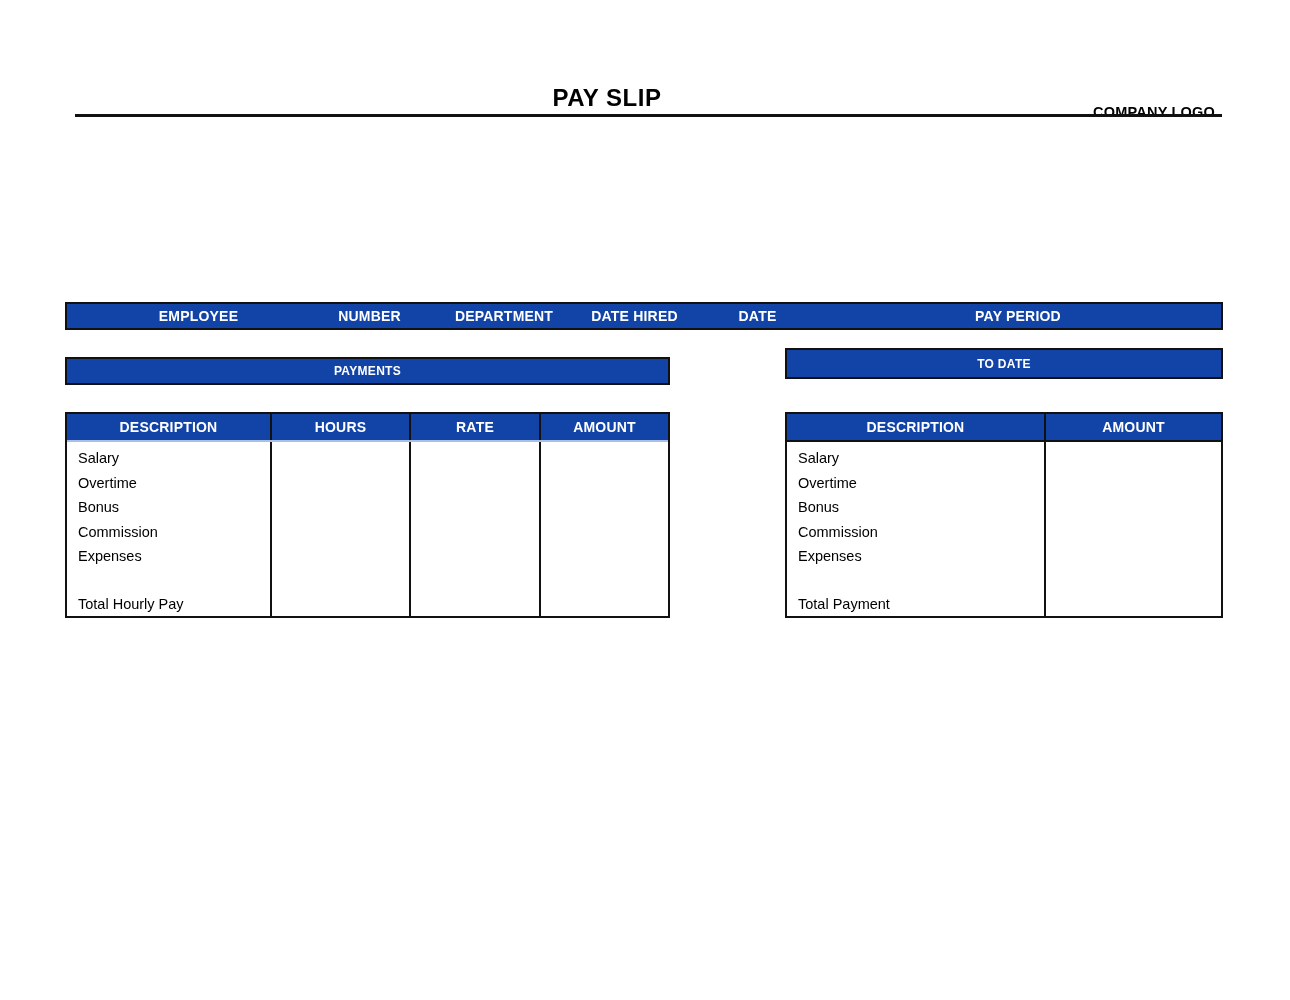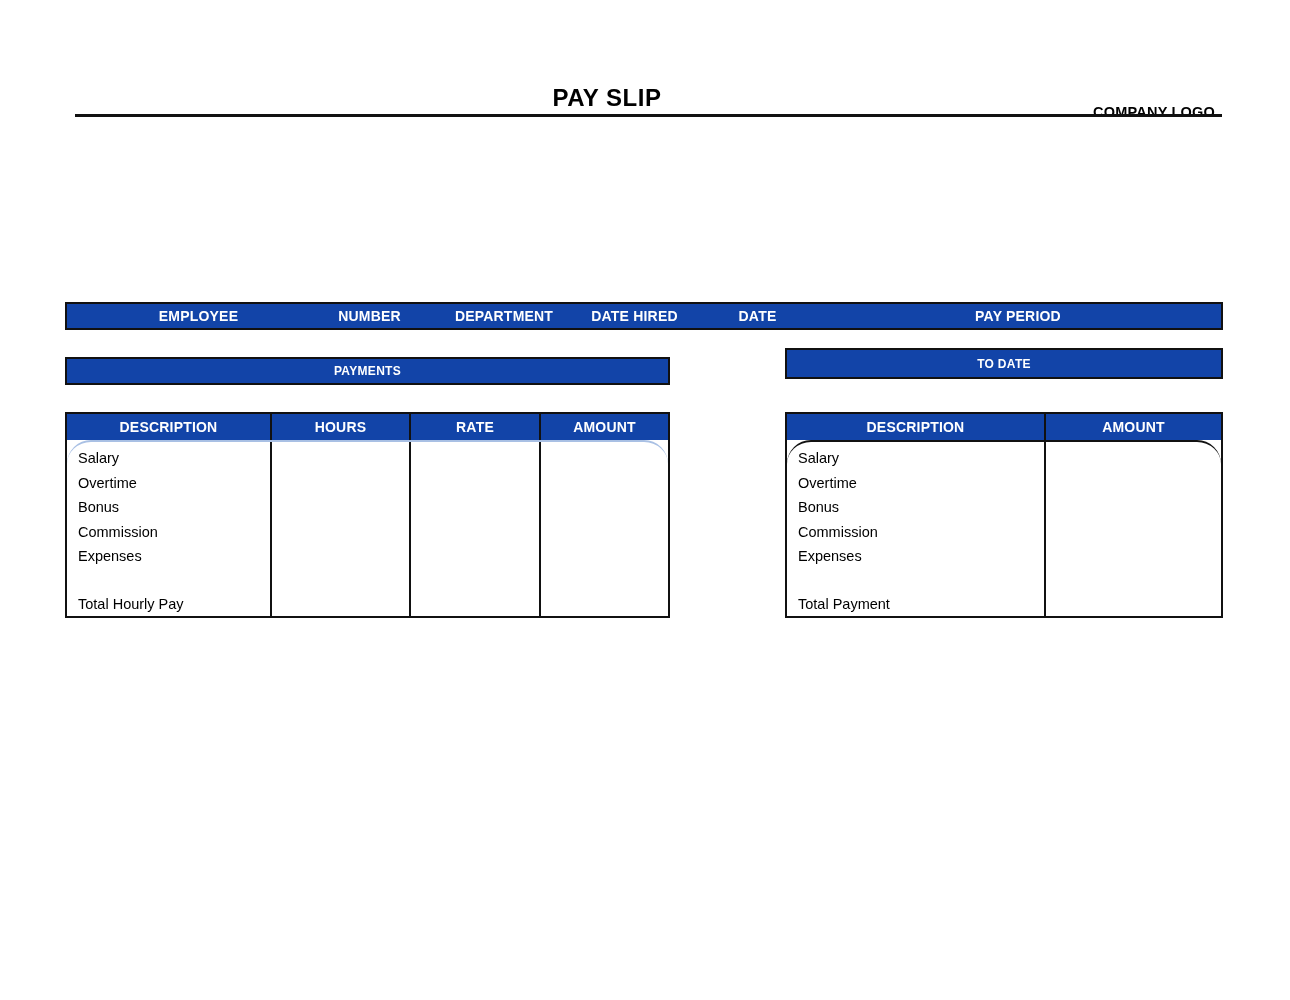--- a/index.html
+++ b/index.html
@@ -58,21 +58,21 @@
   .payments-bar{top:357px;left:65px;width:605px;height:28px;}
   .todate-bar{top:348px;left:785px;width:438px;height:31px;}
   
   .tbl{
     position:absolute;top:412px;box-sizing:border-box;height:206px;
     border:2px solid var(--ink);background:#fff;
   }
   .tbl-left{left:65px;width:605px;}
   .tbl-right{left:785px;width:438px;}
   .thead{display:grid;height:26px;}
-  .tbody{display:grid;position:relative;height:174px;border-radius:24px;}
+  .tbody{display:grid;position:relative;height:174px;}
   .tbl-left .thead,.tbl-left .tbody{grid-template-columns:203px 139px 130px 1fr;}
   .tbl-right .thead,.tbl-right .tbody{grid-template-columns:257px 1fr;}
   .th{
     background:var(--accent);color:#fff;
     font-size:14px;font-weight:bold;text-align:center;
     line-height:26px;letter-spacing:.2px;
   }
   .th + .th{border-left:2px solid var(--ink);}
   .tbody{border-top:2px solid var(--ink);}
   .tbl-left .tbody{border-top-color:#a9c0e4;}

